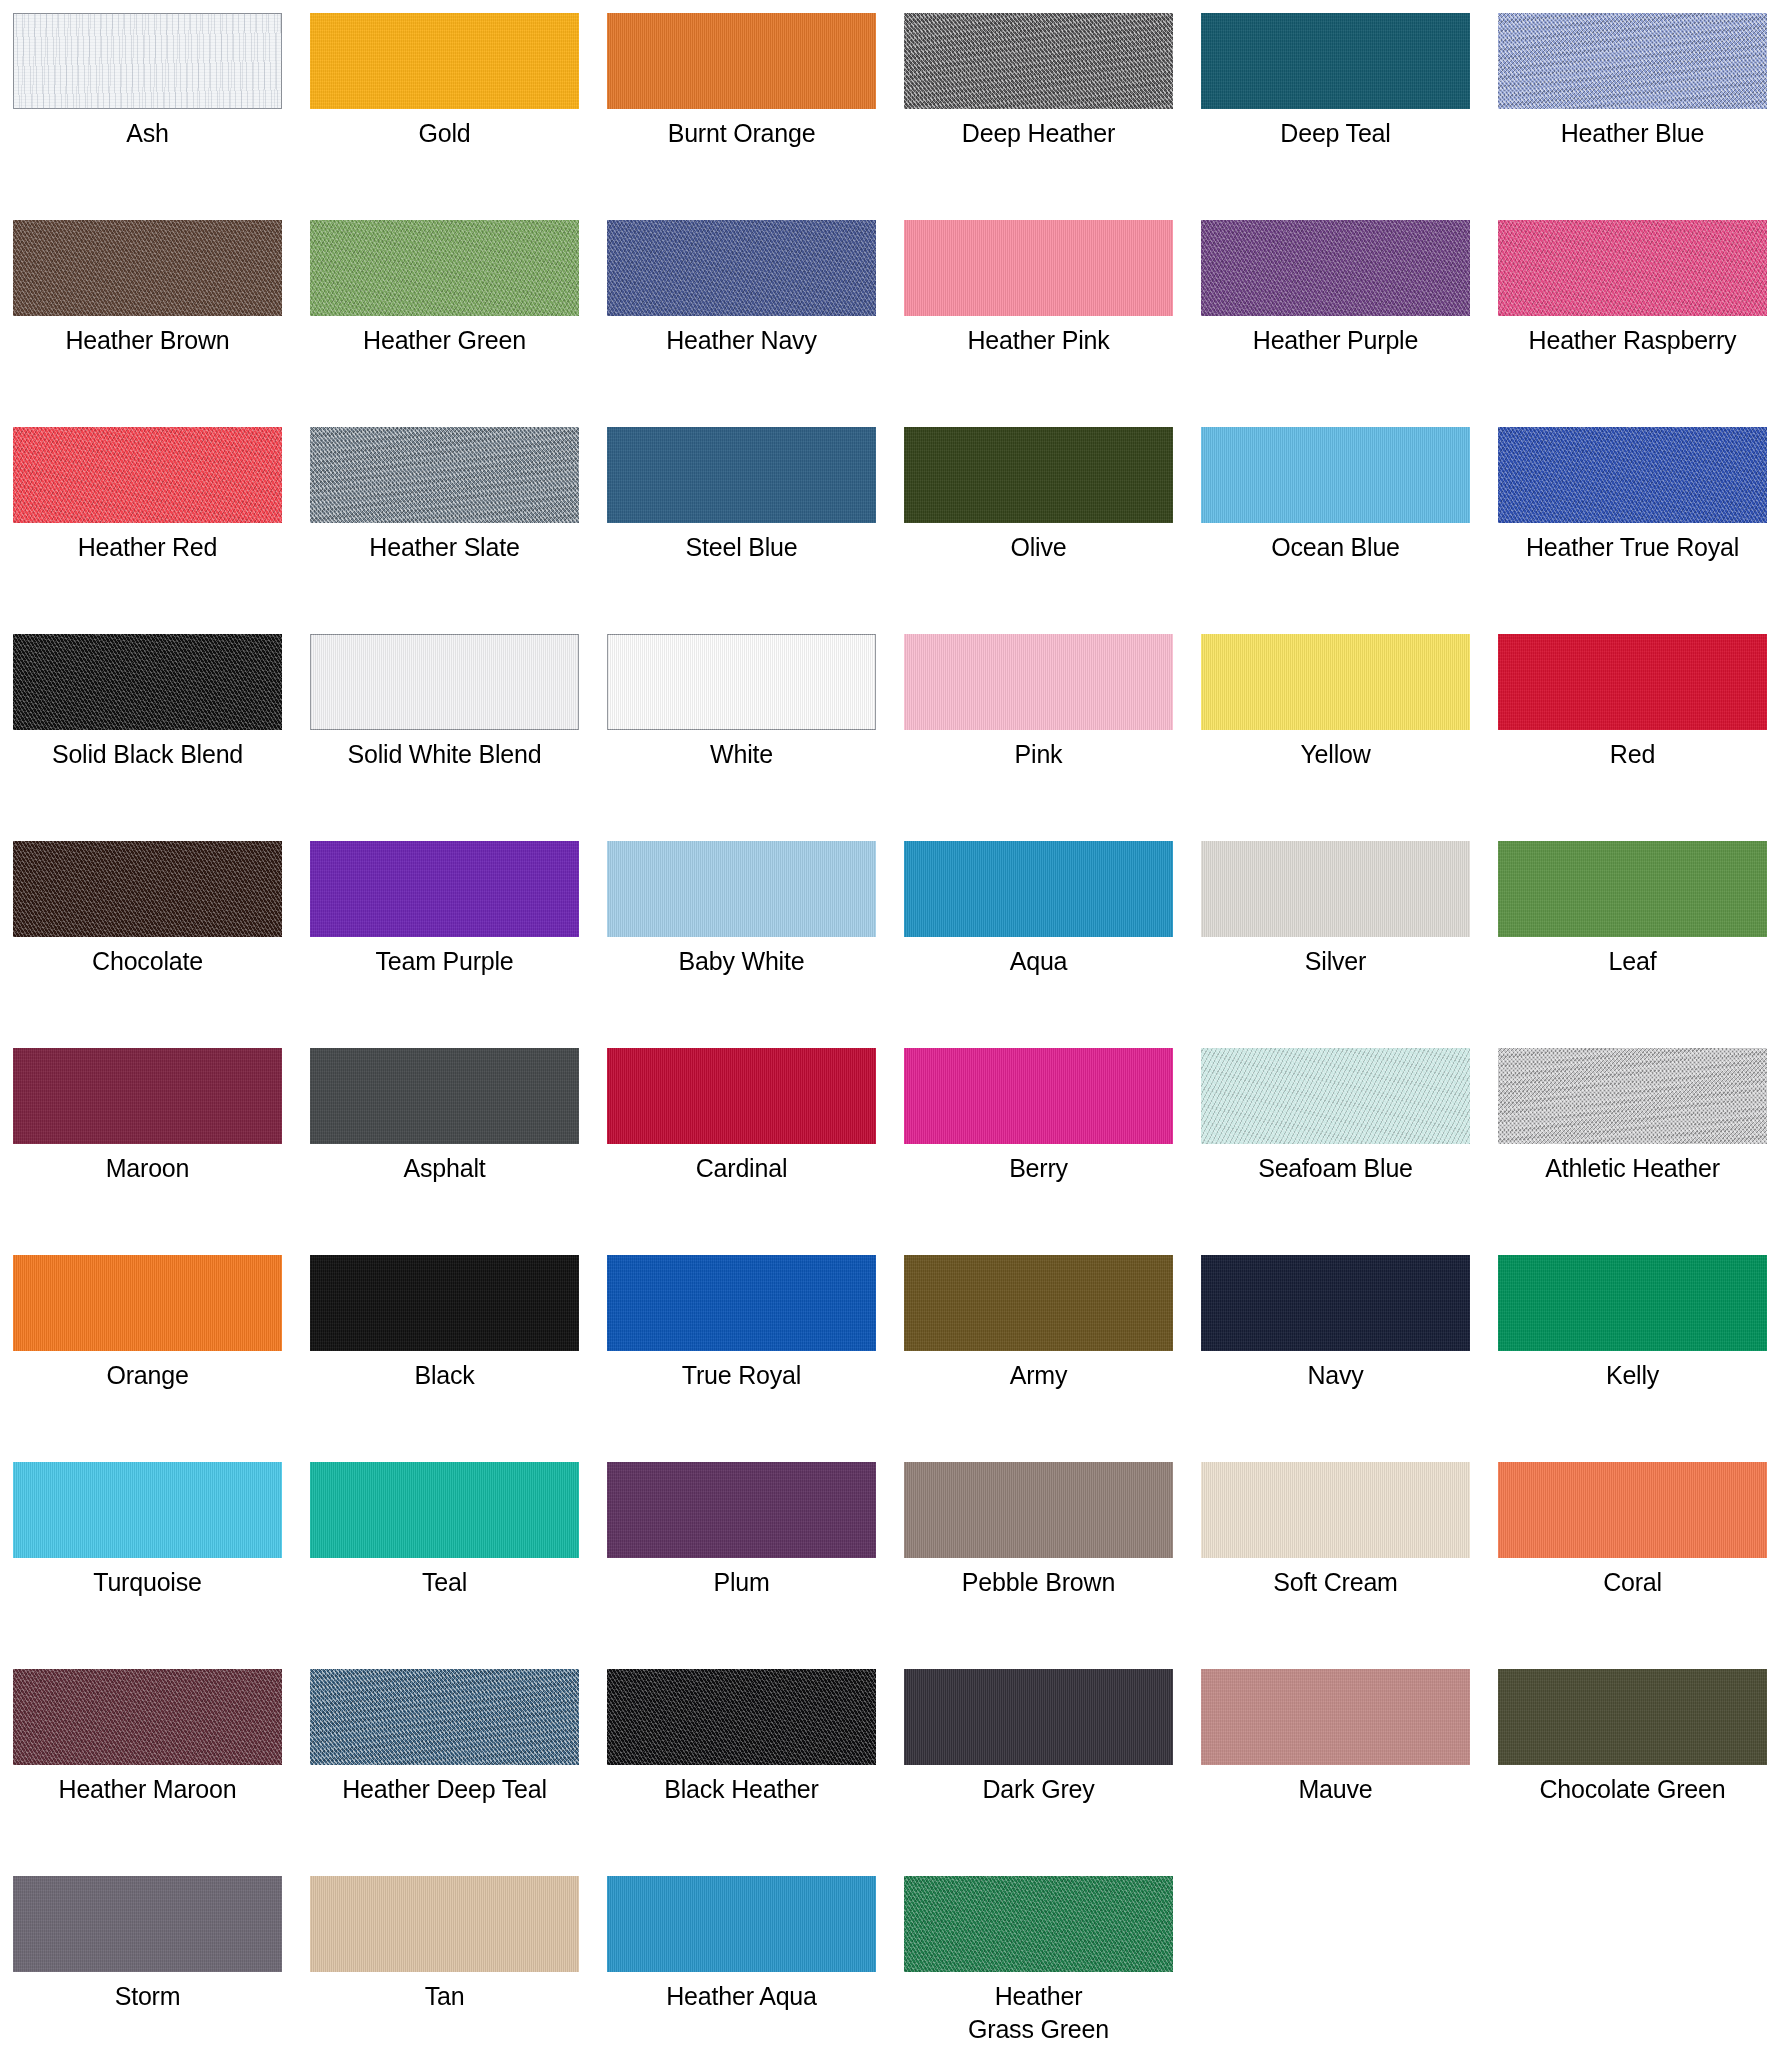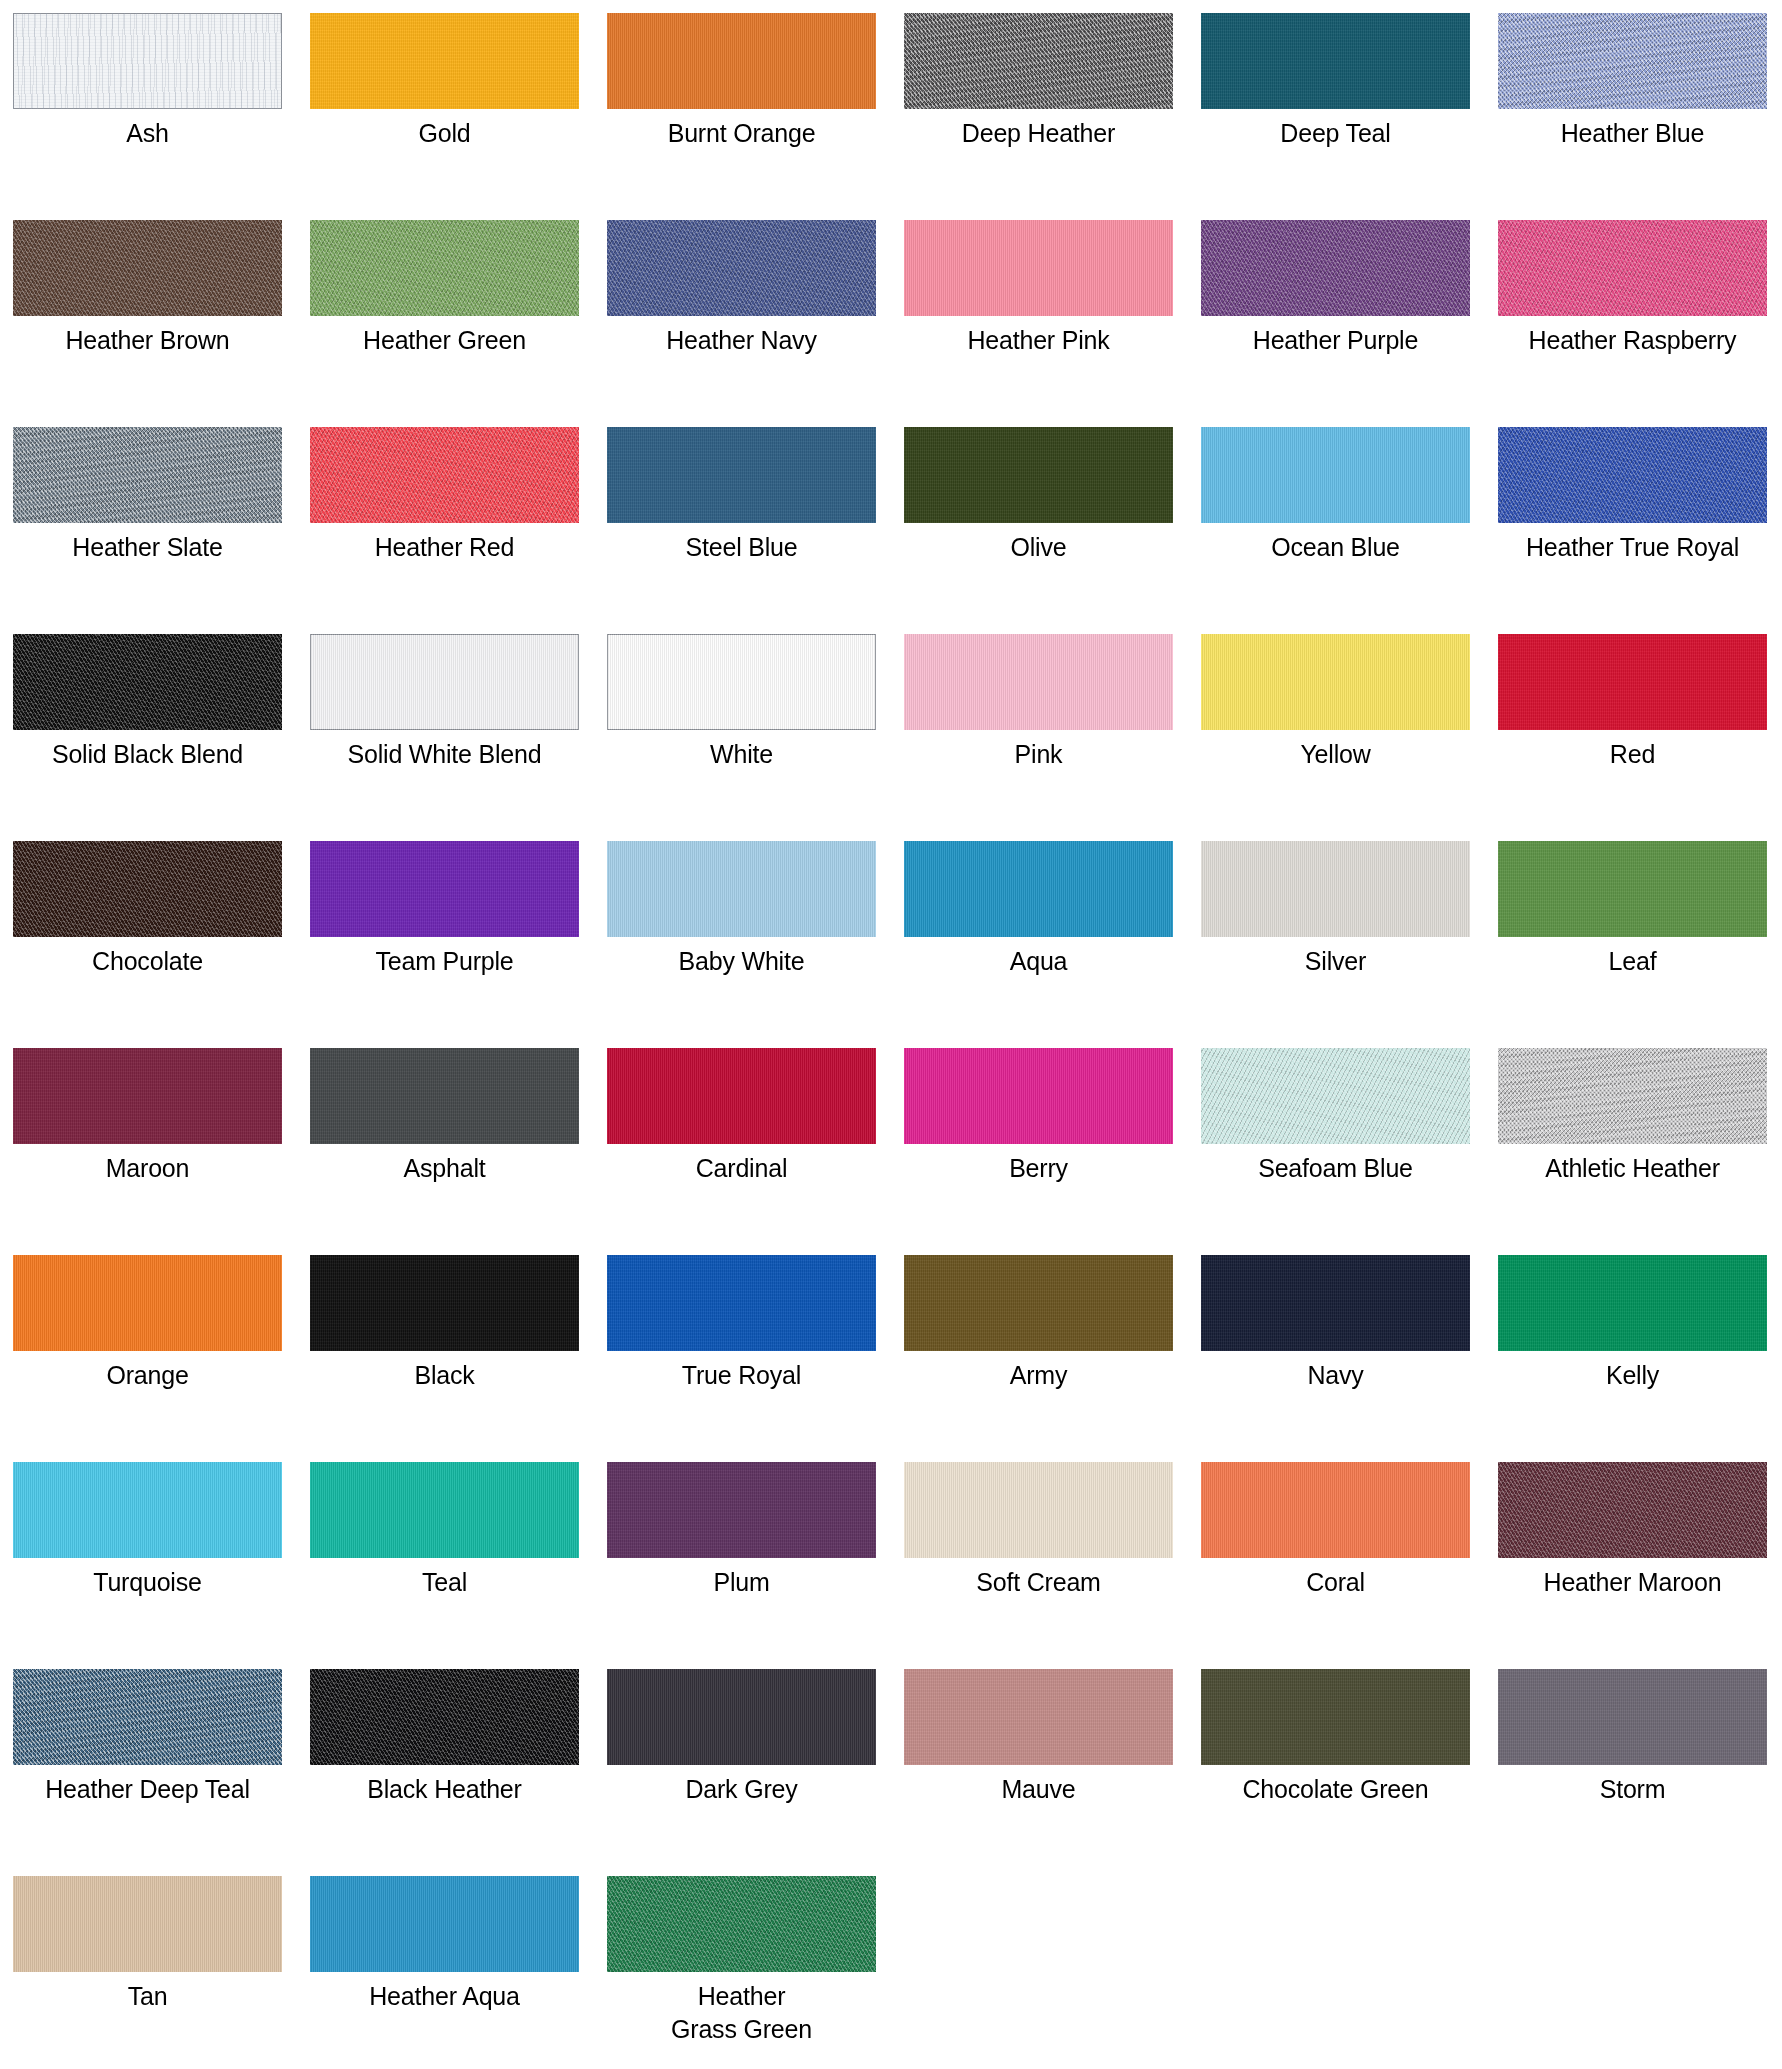--- a/index.html
+++ b/index.html
@@ -190,32 +190,32 @@
       </div>
       <div class="swatch-label">Heather Purple</div>
     </div>
     <div class="swatch-cell">
       <div class="swatch-chip" style="background-color: rgb(225, 74, 132);">
         <div class="tex tex-heather"></div>
       </div>
       <div class="swatch-label">Heather Raspberry</div>
     </div>
     <div class="swatch-cell">
+      <div class="swatch-chip" style="background-color: rgb(240, 67, 79);">
+        <div class="tex tex-heather"></div>
+      </div>
+      <div class="swatch-label">Heather Red</div>
+    </div>
+    <div class="swatch-cell">
       <div class="swatch-chip" style="background-color: rgb(111, 124, 136);">
         <div class="tex tex-heather-strong"></div>
       </div>
       <div class="swatch-label">Heather Slate</div>
     </div>
     <div class="swatch-cell">
-      <div class="swatch-chip" style="background-color: rgb(240, 67, 79);">
-        <div class="tex tex-heather"></div>
-      </div>
-      <div class="swatch-label">Heather Red</div>
-    </div>
-    <div class="swatch-cell">
       <div class="swatch-chip" style="background-color: rgb(46, 95, 132);">
         <div class="tex tex-weave"></div>
       </div>
       <div class="swatch-label">Steel Blue</div>
     </div>
     <div class="swatch-cell">
       <div class="swatch-chip" style="background-color: rgb(52, 67, 26);">
         <div class="tex tex-weave"></div>
       </div>
       <div class="swatch-label">Olive</div>
@@ -388,20 +388,26 @@
       </div>
       <div class="swatch-label">Teal</div>
     </div>
     <div class="swatch-cell">
       <div class="swatch-chip" style="background-color: rgb(94, 50, 96);">
         <div class="tex tex-weave"></div>
       </div>
       <div class="swatch-label">Plum</div>
     </div>
     <div class="swatch-cell">
+      <div class="swatch-chip" style="background-color: rgb(147, 129, 121);">
+        <div class="tex tex-rib"></div>
+      </div>
+      <div class="swatch-label">Pebble Brown</div>
+    </div>
+    <div class="swatch-cell">
       <div class="swatch-chip" style="background-color: rgb(236, 225, 208);">
         <div class="tex tex-rib"></div>
       </div>
       <div class="swatch-label">Soft Cream</div>
     </div>
     <div class="swatch-cell">
       <div class="swatch-chip" style="background-color: rgb(244, 121, 78);">
         <div class="tex tex-rib"></div>
       </div>
       <div class="swatch-label">Coral</div>

